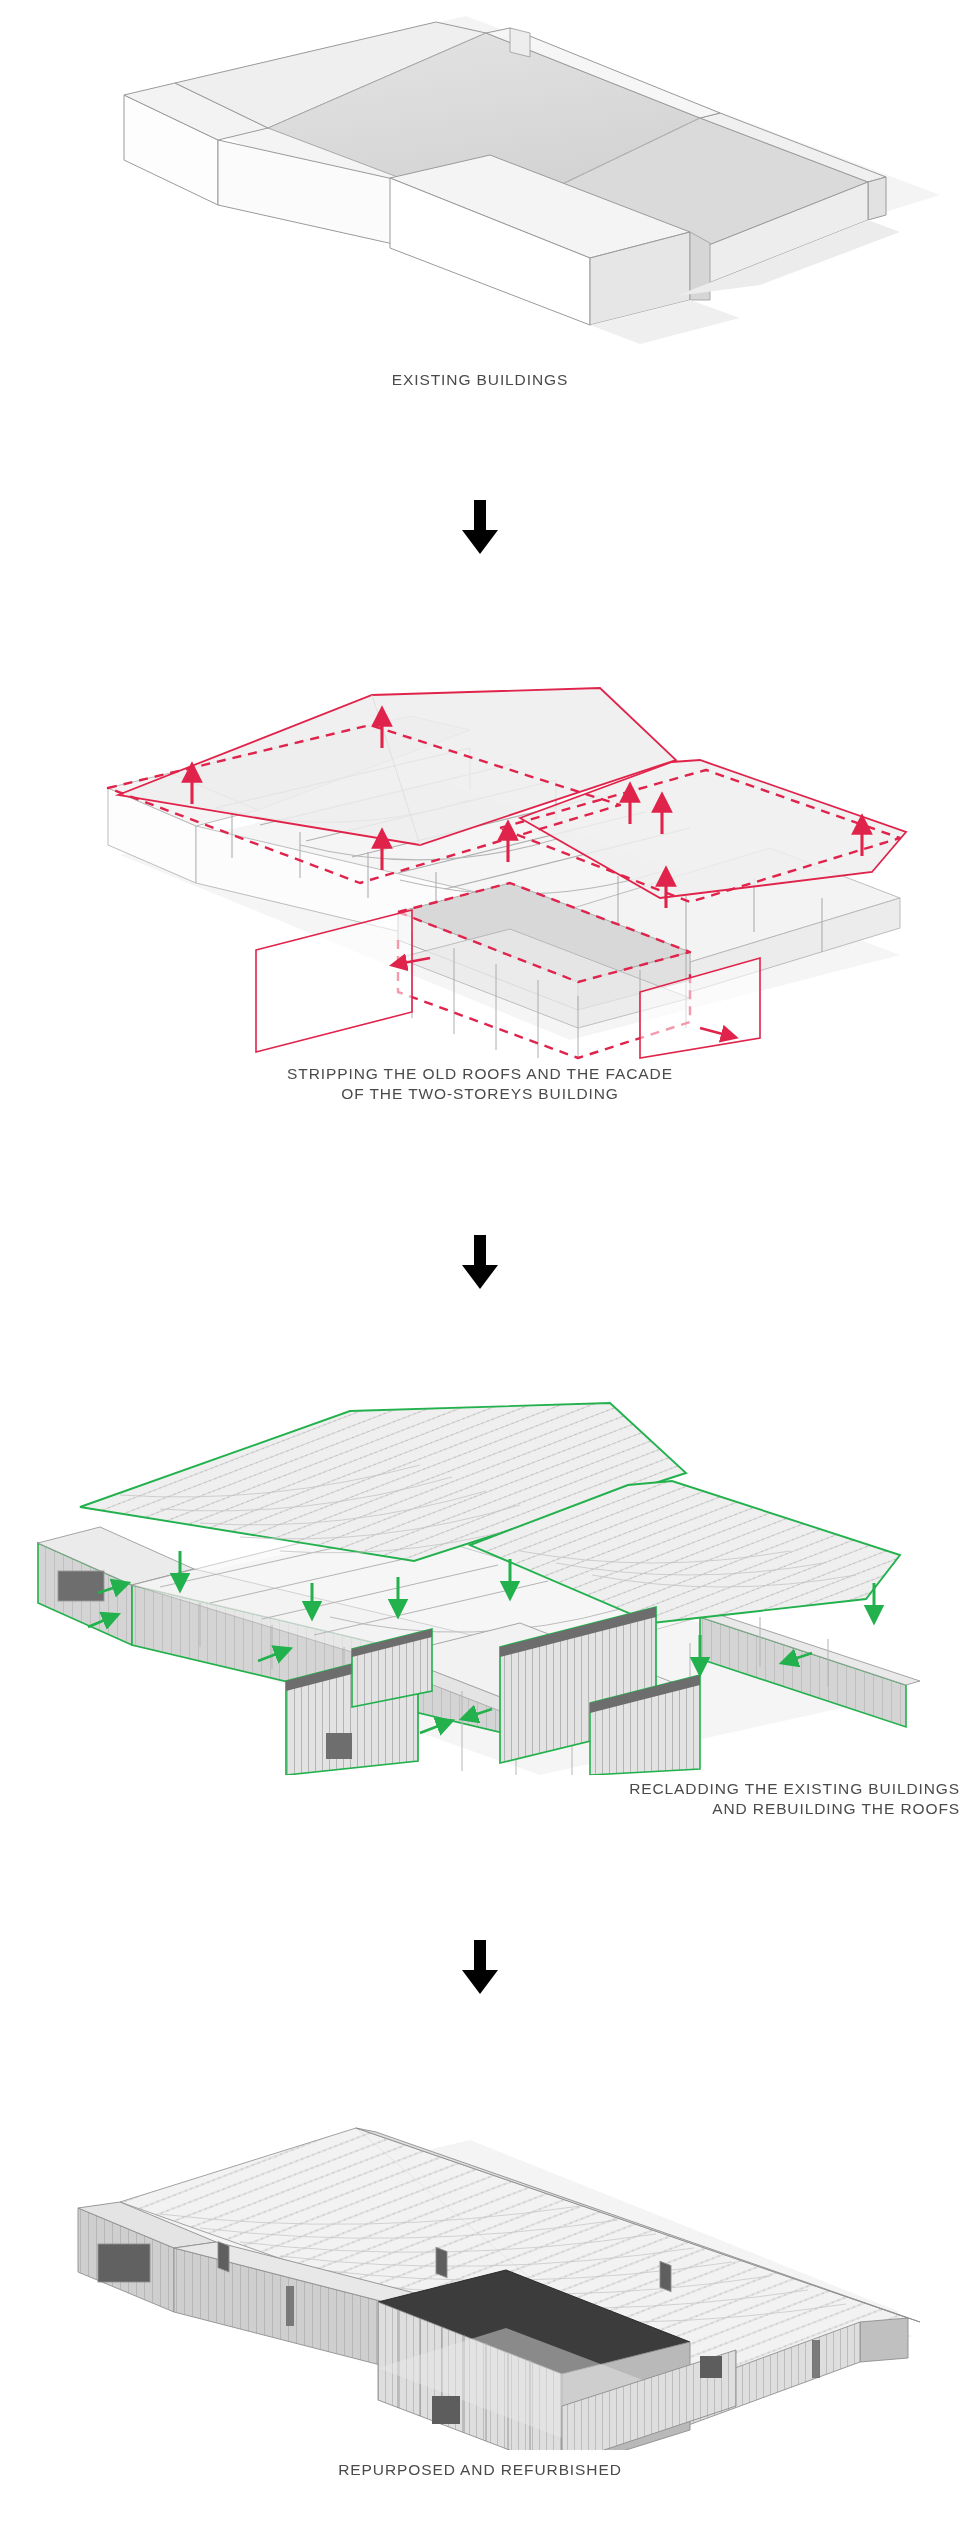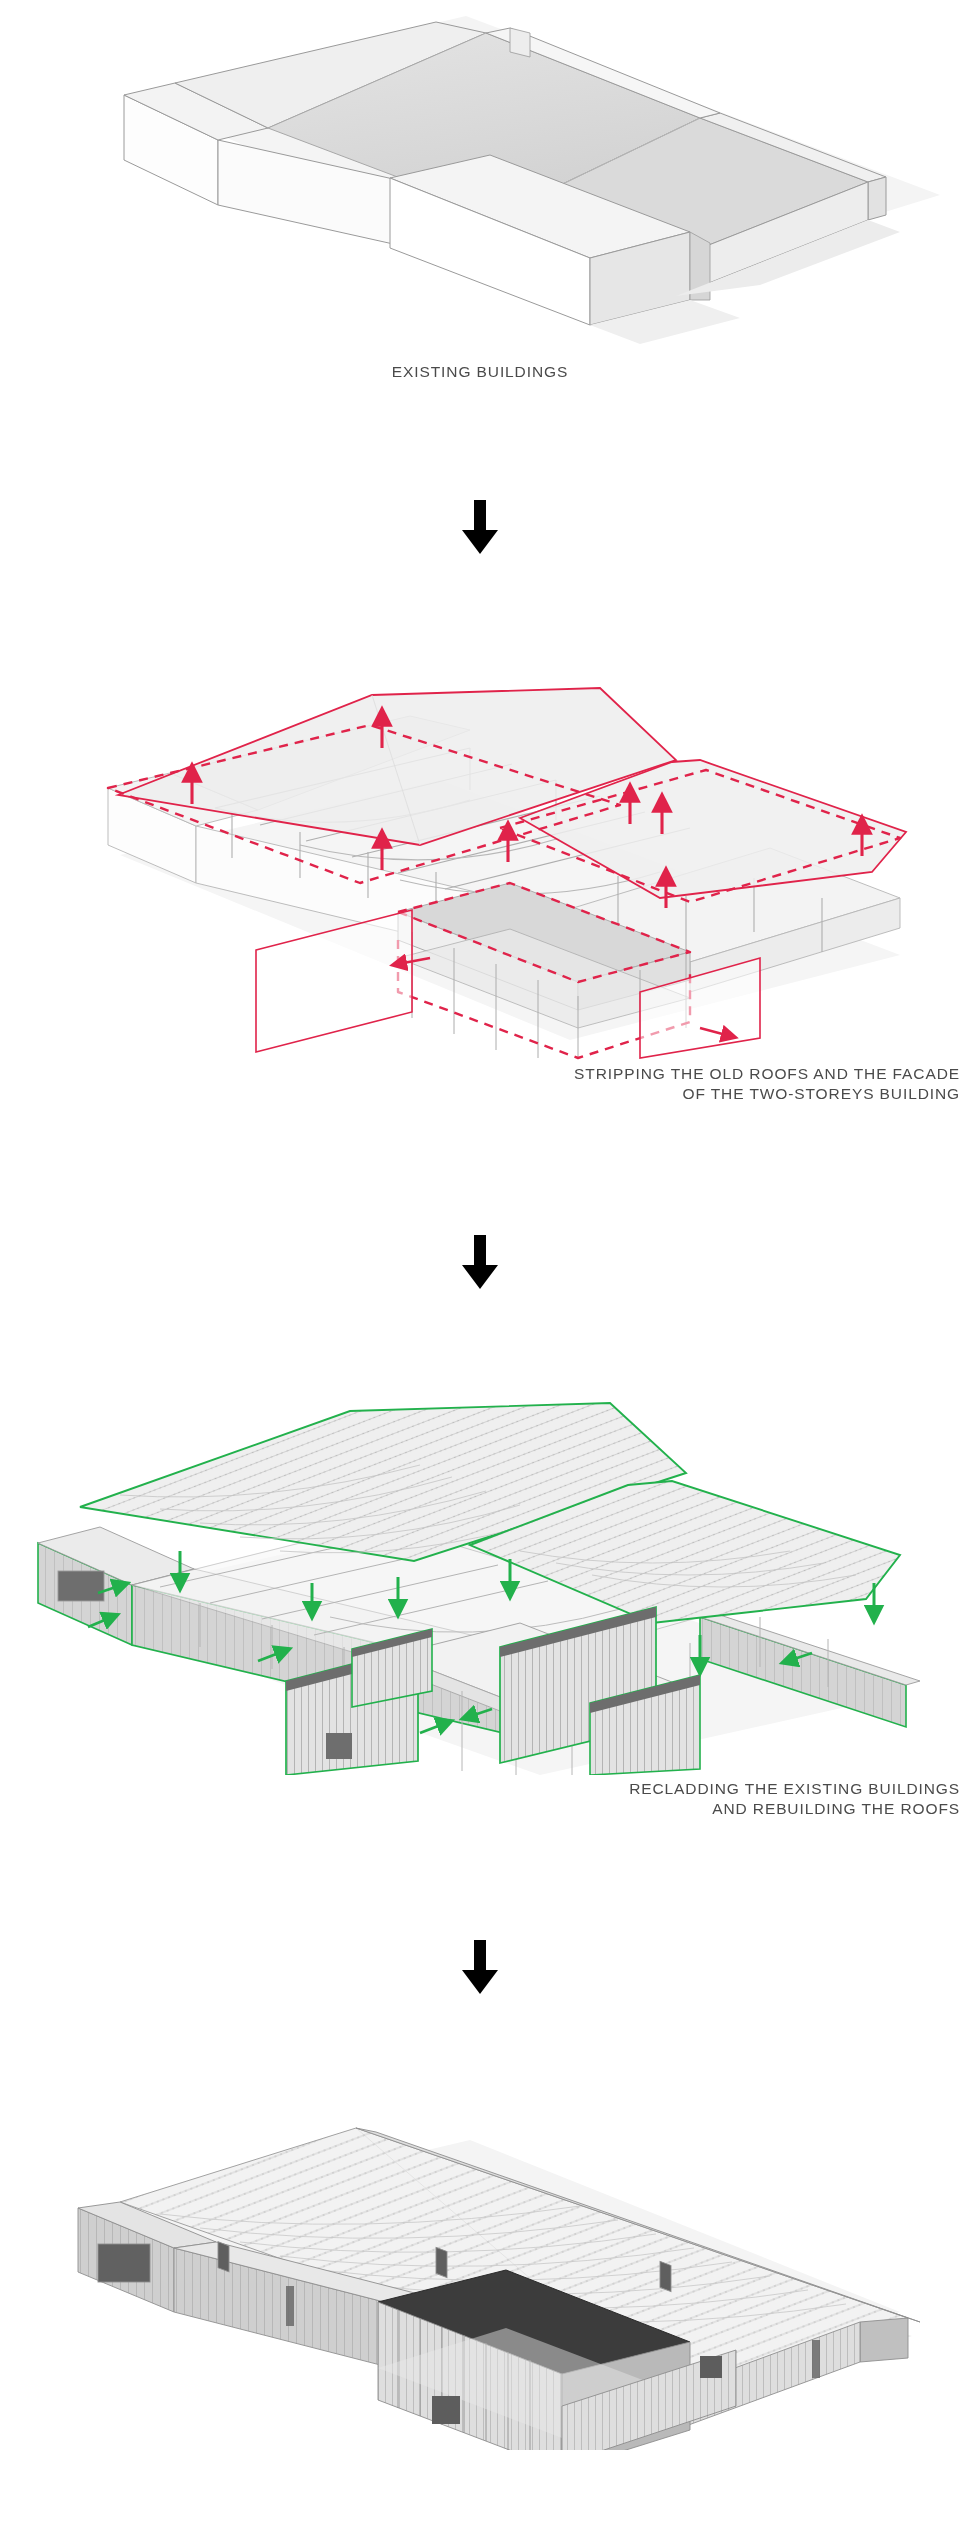--- a/index.html
+++ b/index.html
@@ -44,27 +44,27 @@
     position: absolute;
     left: 0;
     width: 960px;
     text-align: center;
   }
   .arrow-block svg { display: inline-block; }
 
   
   #stage-1 { top: 0px;    height: 400px; }
   #fig-1   { height: 350px; }
-  #cap-1   { margin-top: 12px; }
+  #cap-1   { margin-top: 20px; }
 
   #arrow-1 { top: 500px; }
 
   #stage-2 { top: 640px;  height: 470px; }
   #fig-2   { height: 420px; }
-  #cap-2   { margin-top: 4px; text-align: right; }
+  #cap-2   { margin-top: 4px; }
 
   #arrow-2 { top: 1235px; }
 
   #stage-3 { top: 1355px; height: 470px; }
   #fig-3   { height: 420px; }
   #cap-3   { margin-top: 4px; text-align: right; }
 
   #arrow-3 { top: 1940px; }
 
   #stage-4 { top: 2050px; height: 460px; }
@@ -451,15 +451,16 @@
 
         <polygon points="562,356 736,300 736,356 562,414" fill="url(#wallSlat3)" stroke="#8d8d8d" stroke-width="0.9"></polygon>
         <rect x="700" y="306" width="22" height="22" fill="#5d5d5d"></rect>
       </g>
 
       <g>
         <rect x="286" y="236" width="8" height="40" fill="#6a6a6a" opacity="0.85"></rect>
         <rect x="812" y="290" width="8" height="38" fill="#6a6a6a" opacity="0.85"></rect>
       </g>
     </svg>
+    <div class="stage-caption" id="cap-4">REPURPOSED AND REFURBISHED</div>
   </div>
 
 </div>
 
 </body></html>

